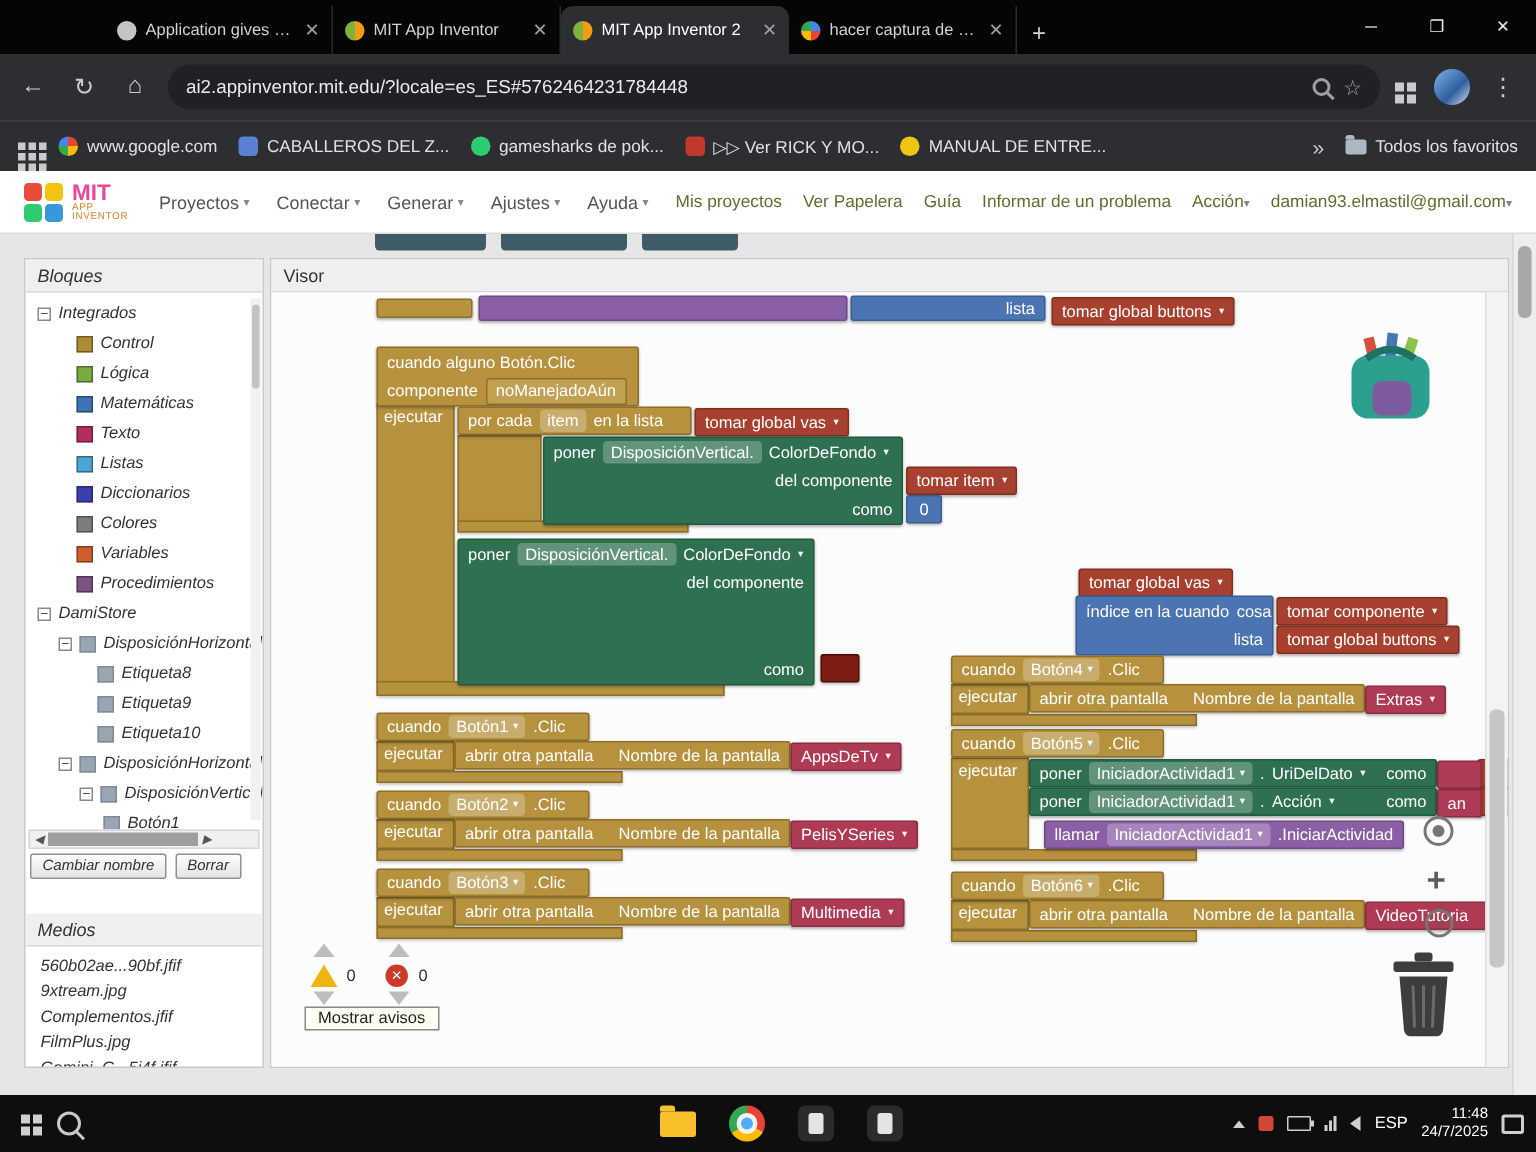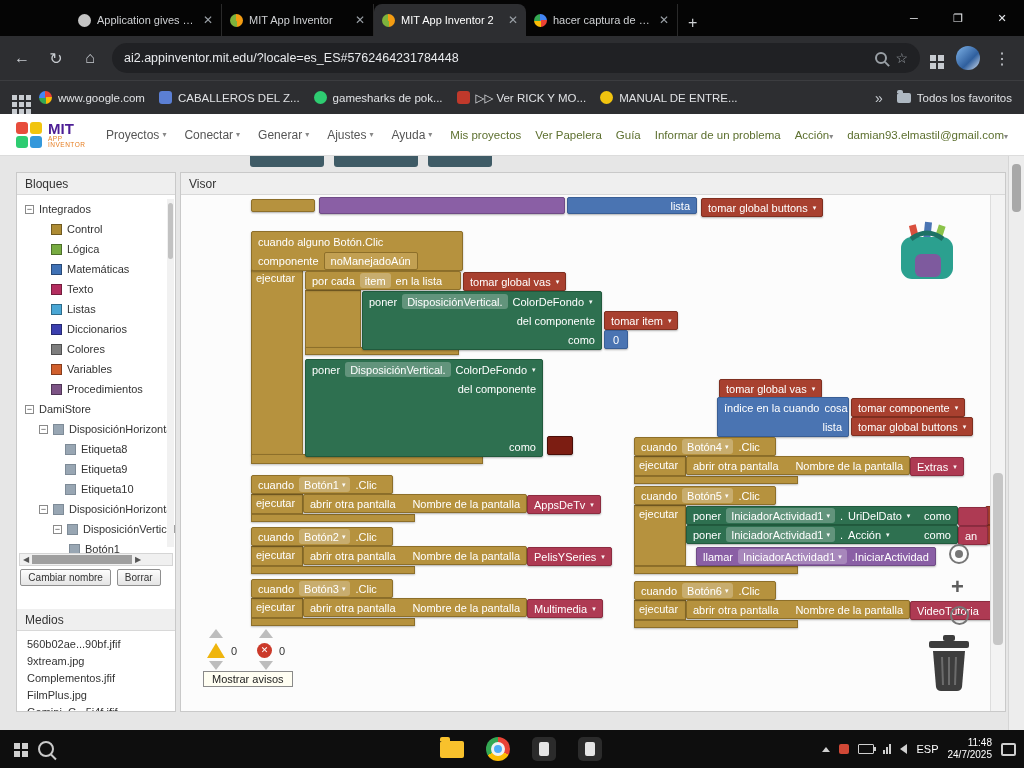--- a/index.html
+++ b/index.html
@@ -41,34 +41,34 @@
   .chev{color:#c7cbd0;font-size:14px;margin-left:auto;}
   .folder-sm{width:14px;height:10px;background:#aeb8c2;border-radius:2px;position:relative;flex:none;}
   .folder-sm::before{content:"";position:absolute;top:-3px;left:0;width:6px;height:3px;background:#aeb8c2;border-radius:2px 2px 0 0;}
   
   .appheader{position:absolute;left:0;top:114px;width:1024px;height:42px;background:#fff;border-bottom:1px solid #dcdcdc;display:flex;align-items:center;padding:0 16px;box-sizing:border-box;gap:18px;}
   .logo{display:flex;align-items:center;gap:6px;}
   .logomark{width:26px;height:26px;display:grid;grid-template-columns:12px 12px;grid-auto-rows:12px;gap:2px;}
   .logomark i{border-radius:3px;}
   .lm1{background:#e74c3c;}.lm2{background:#f1c40f;}.lm3{background:#2ecc71;}.lm4{background:#3498db;}
   .logotext{display:flex;flex-direction:column;line-height:1;}
-  .logotext .mit{font-size:15px;font-weight:bold;color:#4c1d95;}
+  .logotext .mit{font-size:15px;font-weight:bold;color:#ec4899;}
   .logotext .sub{font-size:6.5px;color:#e67e22;letter-spacing:.5px;}
   .hmenu{display:flex;align-items:center;gap:18px;font-size:12px;color:#555;}
   .hmenu .menu{display:flex;align-items:center;gap:3px;}
   .mcaret{font-size:8px;color:#888;}
   .hlinks{margin-left:auto;display:flex;align-items:center;gap:14px;font-size:11.5px;color:#5c6f2e;white-space:nowrap;}
   
   .toolstrip{position:absolute;left:0;top:156px;width:1024px;height:16px;background:#e6e6e6;}
   .tsbtn{position:absolute;top:0;height:11px;background:#3f5b66;border-radius:0 0 3px 3px;}
   
   .panel{position:absolute;background:#fff;border:1px solid #c9c9c9;box-sizing:border-box;}
   .panelhead{height:22px;background:#efefef;border-bottom:1px solid #d8d8d8;font-size:12px;color:#333;
     display:flex;align-items:center;padding:0 8px;box-sizing:border-box;}
-  .sidebar{left:16px;top:172px;width:160px;height:540px;overflow:hidden;}
+  .sidebar{left:16px;top:172px;width:160px;height:540px;overflow:hidden;font-style:italic;}
   .tree{position:absolute;left:0;top:22px;width:158px;height:358px;overflow:hidden;}
   .trow{position:absolute;height:20px;display:flex;align-items:center;gap:5px;font-size:11px;color:#333;white-space:nowrap;}
   .exp{width:9px;height:9px;border:1px solid #8a8a8a;background:#fff;font-size:9px;line-height:7px;text-align:center;color:#444;flex:none;box-sizing:border-box;}
   .csq{width:11px;height:11px;border:1px solid rgba(0,0,0,.35);flex:none;box-sizing:border-box;}
   .cico{width:11px;height:11px;background:#98a6b3;border:1px solid #7e8b97;flex:none;box-sizing:border-box;}
   .c-control{background:#ad8b33;}.c-logic{background:#77ab41;}.c-math{background:#3f71b5;}.c-text{background:#b32d5f;}
   .c-lists{background:#49a6d4;}.c-dict{background:#3b3fae;}.c-colors{background:#7d7d7d;}.c-vars{background:#d05f2d;}.c-proc{background:#7c5385;}
   .sscroll{position:absolute;right:1px;top:26px;width:7px;height:348px;background:#f1f1f1;}
   .sscroll .th{position:absolute;left:1px;top:4px;width:5px;height:56px;background:#c2c2c2;border-radius:3px;}
   .hscroll{position:absolute;left:2px;top:380px;width:154px;height:13px;background:#f0f0f0;border:1px solid #d5d5d5;display:flex;align-items:center;box-sizing:border-box;}
@@ -387,21 +387,21 @@
         </div>
       <div class="blk red" style="left:520px;top:3px;">
           <span>tomar global buttons</span>
           <span class="caret">▾</span>
         </div>
 
       <div class="strip" style="left:70px;top:74px;width:52px;height:186px;">
           <span class="slabel">ejecutar</span>
         </div>
       <div class="strip" style="left:70px;top:259px;width:232px;height:10px;"></div>
-      <div class="gblock gold" style="left:70px;top:36px;width:212px;">
+      <div class="gblock gold" style="left:70px;top:36px;width:175px;">
         <div class="row">
             <span>cuando alguno Botón.Clic</span>
           </div>
         <div class="row">
             <span>componente</span>
             <span class="goldchip">noManejadoAún</span>
           </div>
       </div>
 
       <div class="strip" style="left:124px;top:95px;width:56px;height:58px;"></div>

